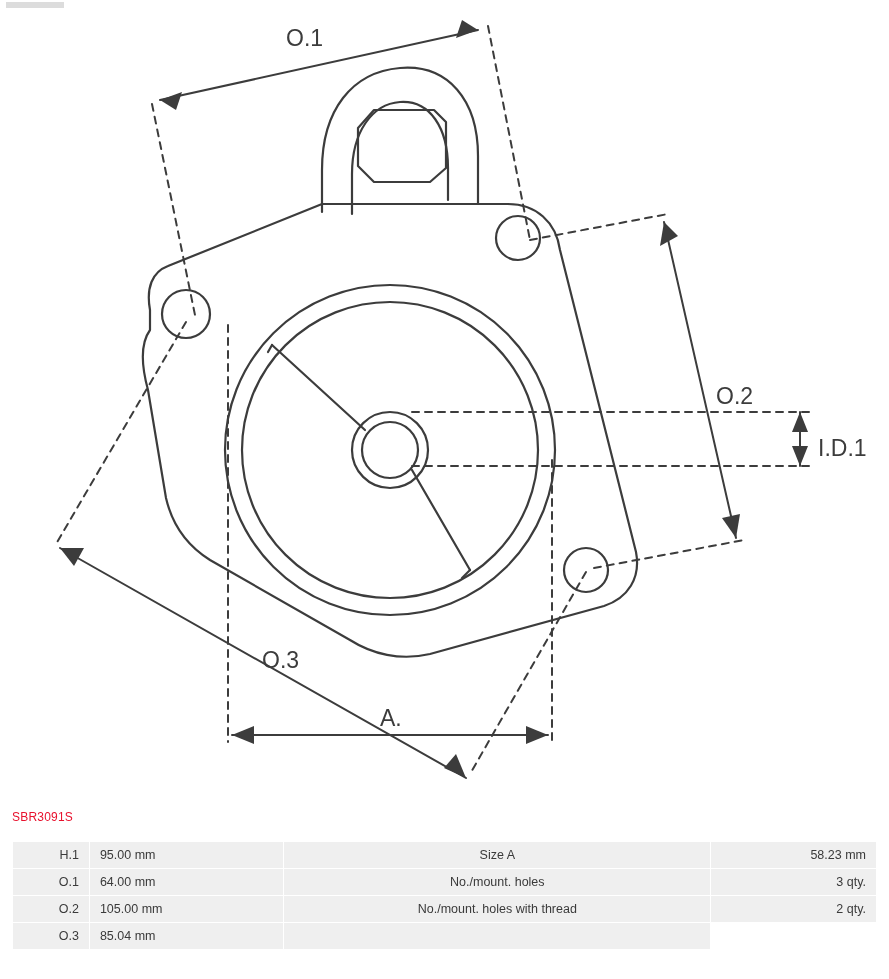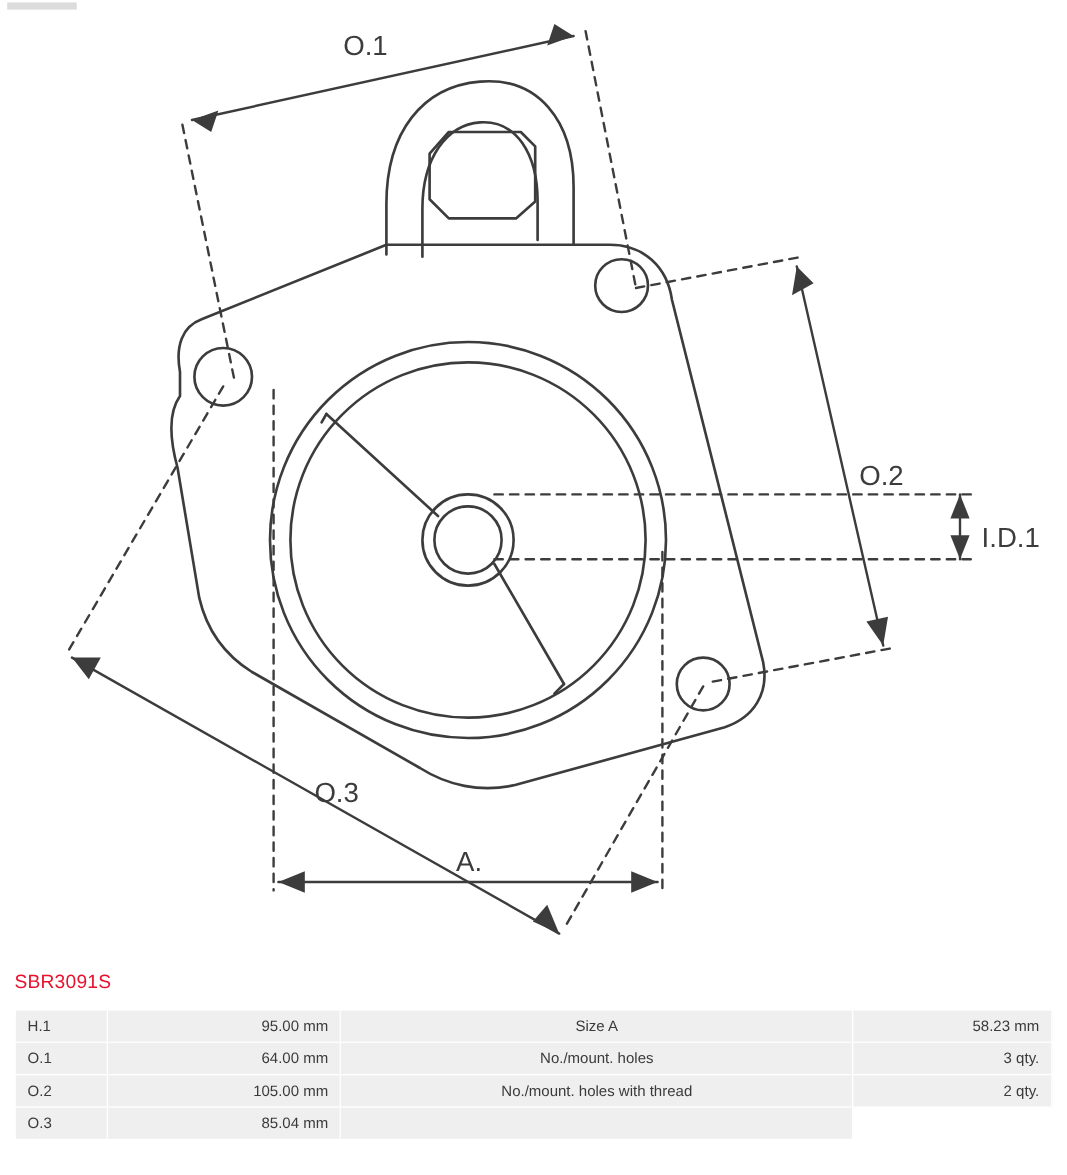--- a/index.html
+++ b/index.html
@@ -36,21 +36,21 @@
     width: 889px;
     height: 800px;
   }
   .drawing-area svg {
     display: block;
   }
   .part-label {
     position: absolute;
     left: 12px;
     top: 810px;
-    font-size: 16px;
+    font-size: 12px;
     color: #e8112d;
     font-family: "Liberation Sans", sans-serif;
     letter-spacing: 0.2px;
   }
   .spec-table {
     position: absolute;
     left: 12px;
     top: 841px;
     width: 865px;
     border-collapse: collapse;
@@ -60,25 +60,24 @@
   .spec-table td {
     height: 26px;
     padding: 0 10px;
     border: 1px solid #ffffff;
     background: #efefef;
     vertical-align: middle;
     white-space: nowrap;
   }
   .c-key {
     width: 58px;
-    text-align: left;
+    text-align: right;
   }
   .c-val {
     width: 180px;
-    text-align: right;
   }
   .c-key2 {
     text-align: center;
     width: 420px;
   }
   .c-val2 {
     width: 150px;
     text-align: right;
   }
   .empty-cell {

